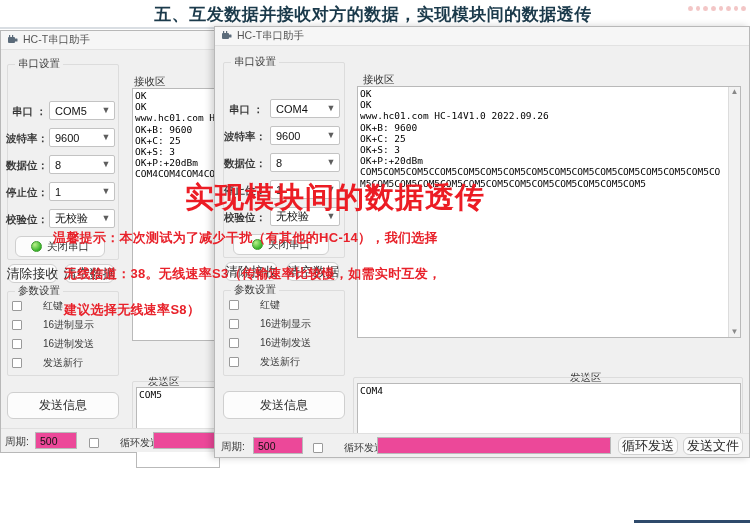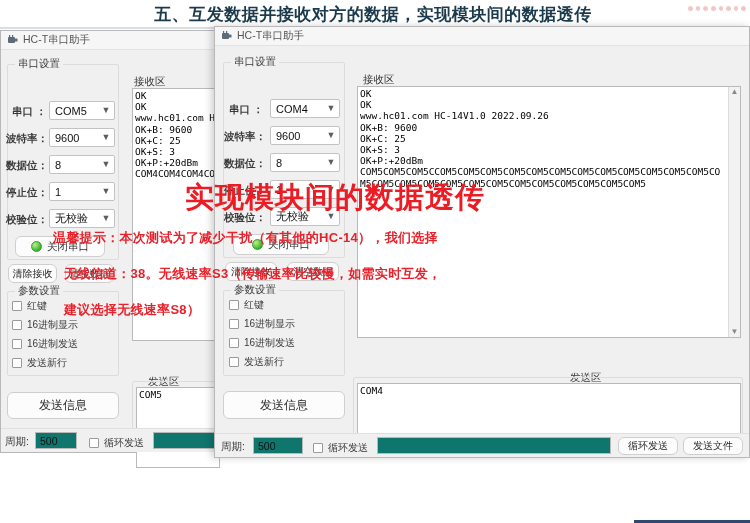--- a/index.html
+++ b/index.html
@@ -76,30 +76,30 @@
     line-height:1;
   }
 
   
   .btn{
     position:absolute;box-sizing:border-box;
     background:#fcfcfc;border:1px solid #cfcfcf;border-radius:6px;
     display:flex;align-items:center;justify-content:center;gap:5px;
     font-size:10.5px;color:#2b2b2b;white-space:nowrap;
   }
-  .btn.small{font-size:10px;}
+  .btn.small{font-size:13px;}
   .led{
     width:9px;height:9px;border-radius:50%;
     background:radial-gradient(circle at 32% 30%,#b8f08a,#39b52b 70%,#2a8c1f);
     border:1px solid #3d9a2d;flex:0 0 auto;
   }
 
   
   .chk{
-    position:absolute;display:flex;align-items:center;gap:5px;
+    position:absolute;display:flex;align-items:center;gap:21px;
     font-size:10px;color:#3a3a3a;white-space:nowrap;
   }
   .chk .box{
     width:10px;height:10px;box-sizing:border-box;
     border:1px solid #9a9a9a;background:#fff;border-radius:1px;flex:0 0 auto;
   }
 
   
   .tarea{
     position:absolute;box-sizing:border-box;
@@ -110,21 +110,21 @@
     padding:1px 2px;white-space:pre;word-break:break-all;
   }
   .tarea.wrap{white-space:pre-wrap;word-break:break-all;}
   .scrollbar{
     position:absolute;right:0;top:0;bottom:0;width:12px;
     background:#f2f2f2;border-left:1px solid #dcdcdc;box-sizing:border-box;
     display:flex;flex-direction:column;align-items:center;justify-content:space-between;
   }
   .scrollbar .cap{font-size:8px;color:#888;line-height:10px;}
   .inputbox{
-    position:absolute;box-sizing:border-box;background:#0f766e;
+    position:absolute;box-sizing:border-box;background:#ec4899;
     border:1px solid #b9b9b9;height:17px;display:flex;align-items:center;
     padding-left:4px;font-size:10.5px;color:#111;
   }
 
   
   .botbar{
     position:absolute;left:0;right:0;bottom:0;height:24px;
     background:#f0f0f0;border-top:1px solid #e0e0e0;box-sizing:border-box;
   }
 

